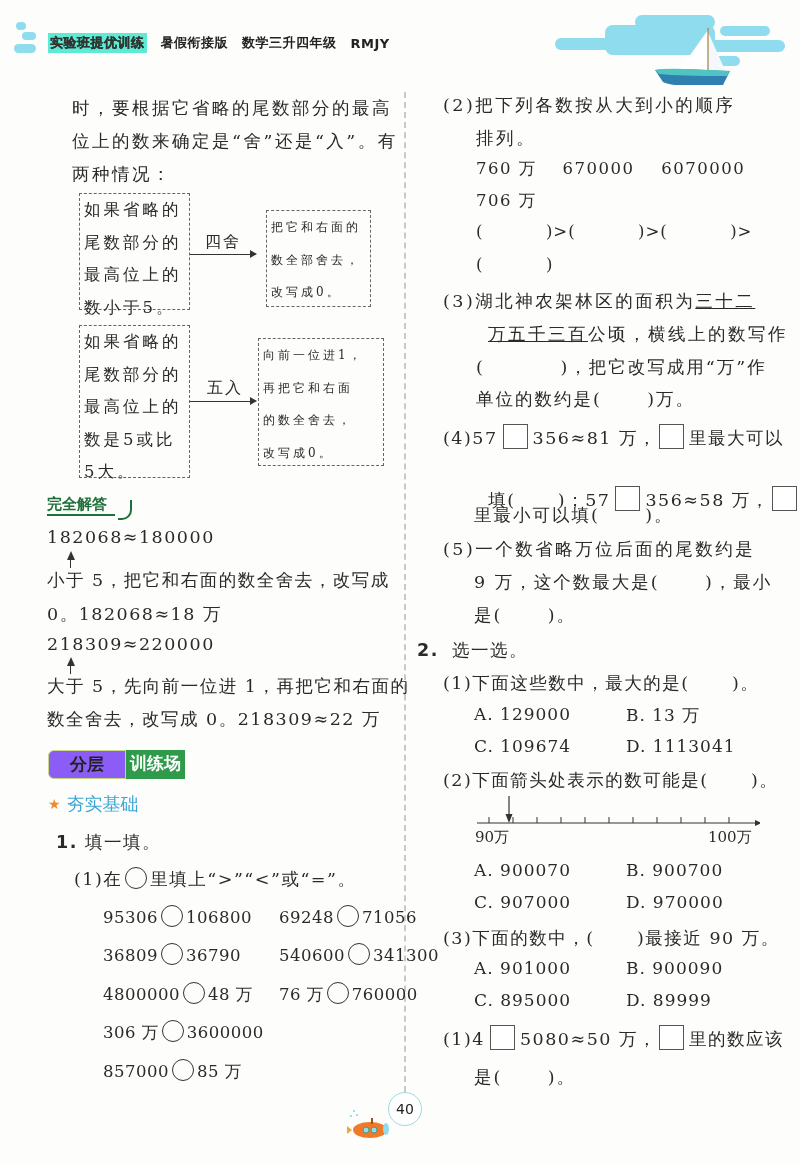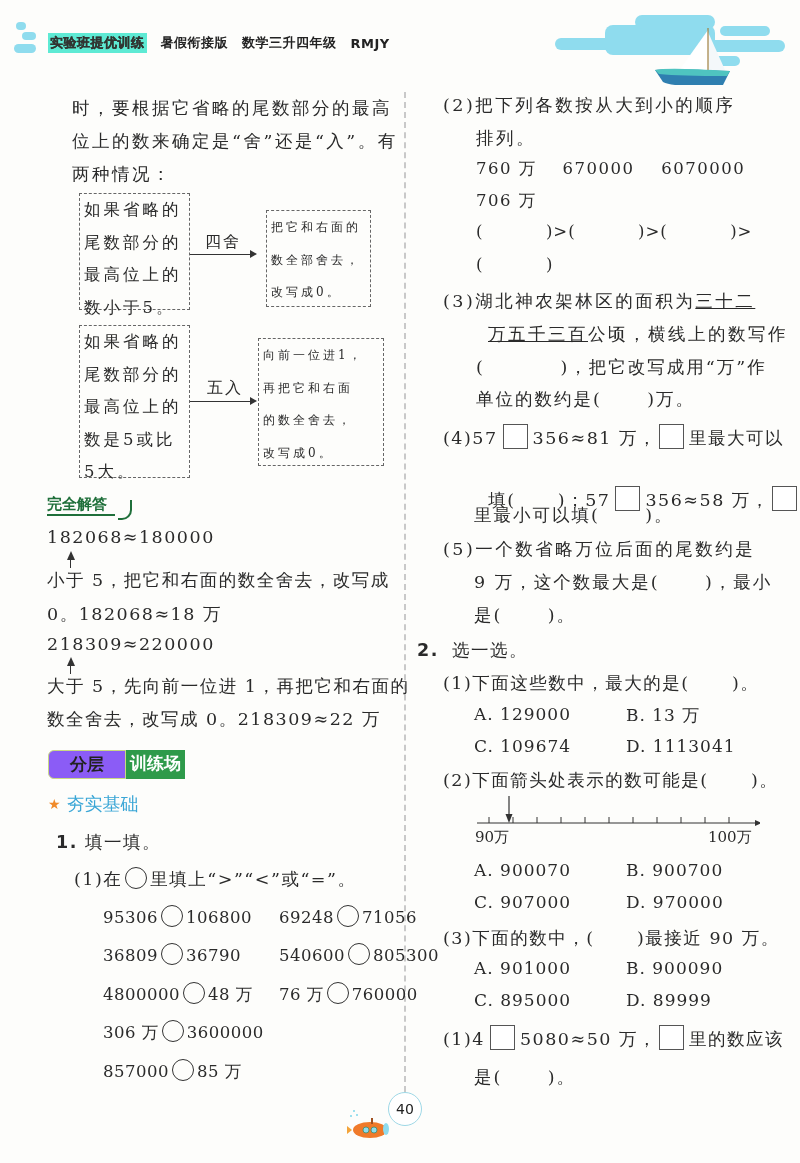--- a/index.html
+++ b/index.html
@@ -147,21 +147,21 @@
   <span>填一填。</span>
 </div>
 <div class="abs line" style="left:74px;top:867px;">
   <span>(1)在</span><span class="circ"></span><span>里填上“&gt;”“&lt;”或“=”。</span>
 </div>
 
 <div class="abs line" style="left:103px;top:905px;font-size:16.5px;letter-spacing:0.5px;">
   <span style="display:inline-block;width:176px;"><span>95306</span><span class="circ"></span><span>106800</span></span><span>69248</span><span class="circ"></span><span>71056</span>
 </div>
 <div class="abs line" style="left:103px;top:943px;font-size:16.5px;letter-spacing:0.5px;">
-  <span style="display:inline-block;width:176px;"><span>36809</span><span class="circ"></span><span>36790</span></span><span>540600</span><span class="circ"></span><span>805300</span>
+  <span style="display:inline-block;width:176px;"><span>36809</span><span class="circ"></span><span>36790</span></span><span>540600</span><span class="circ"></span><span>341300</span>
 </div>
 <div class="abs line" style="left:103px;top:982px;font-size:16.5px;letter-spacing:0.5px;">
   <span style="display:inline-block;width:176px;"><span>4800000</span><span class="circ"></span><span>48 万</span></span><span>76 万</span><span class="circ"></span><span>760000</span>
 </div>
 <div class="abs line" style="left:103px;top:1020px;font-size:16.5px;letter-spacing:0.5px;">
   <span>306 万</span><span class="circ"></span><span>3600000</span>
 </div>
 <div class="abs line" style="left:103px;top:1059px;font-size:16.5px;letter-spacing:0.5px;">
   <span>857000</span><span class="circ"></span><span>85 万</span>
 </div>

